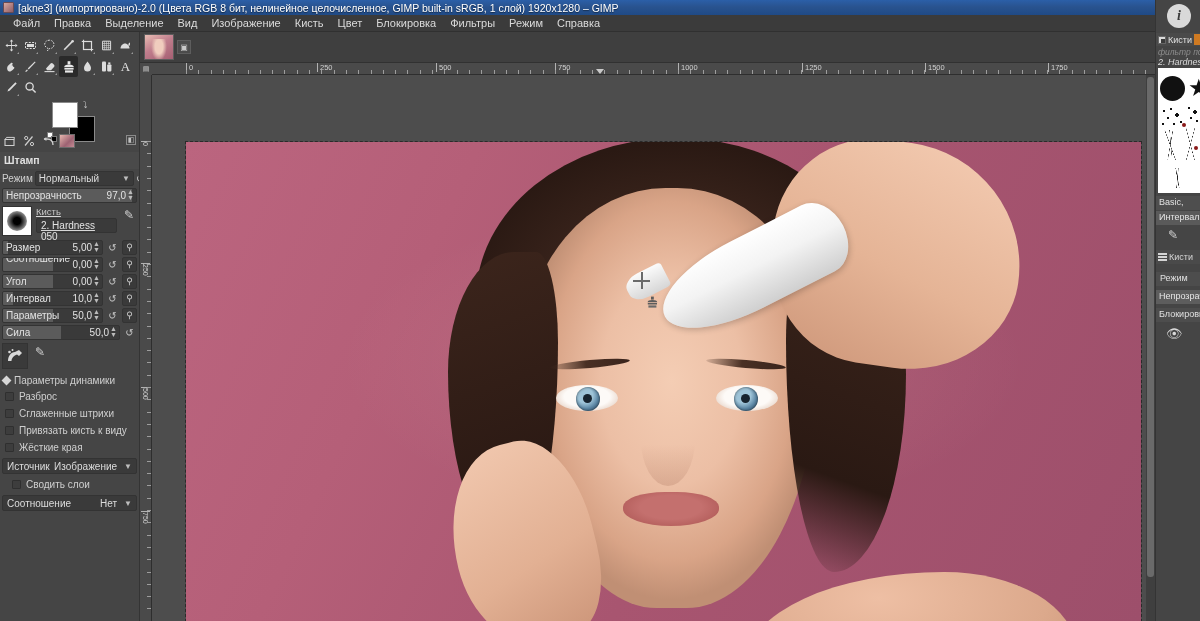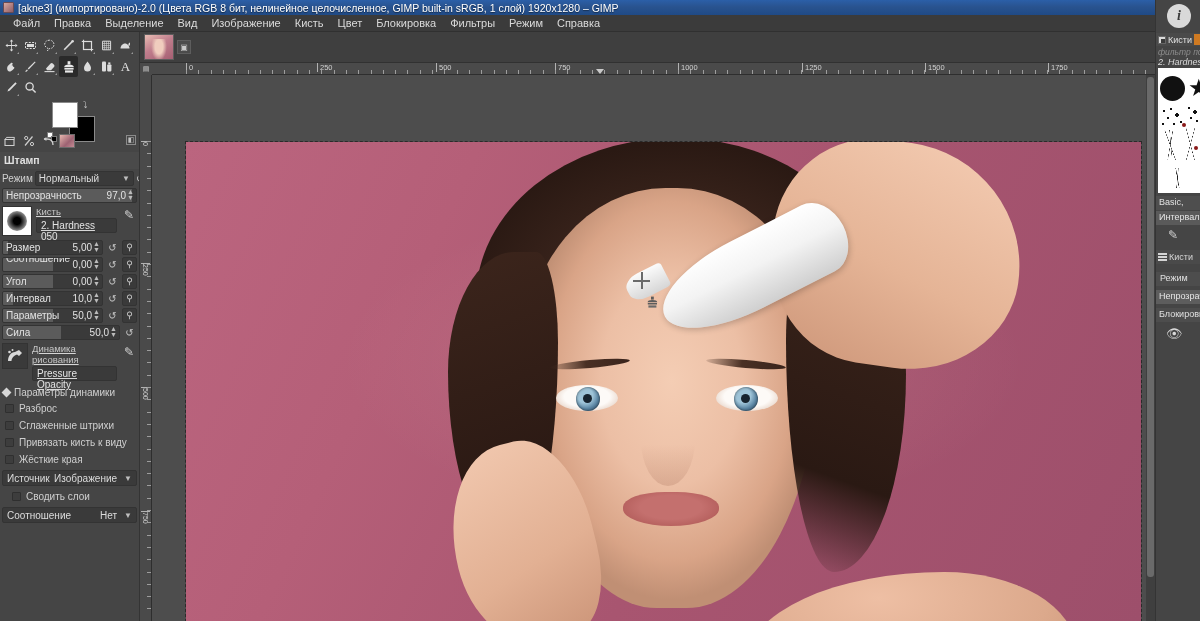--- a/index.html
+++ b/index.html
@@ -684,24 +684,20 @@
       <span class="iconbtn">↺</span>
     </div>
 
     <div class="dynrow">
       <div class="dynicon">
         <svg width="20" height="18" viewBox="0 0 20 18">
             <path d="M3 14 C3 9 6 5 10 5 l4-2 3 3 -3 3 -2-1.6 C9 8.2 6.5 11 6.5 14z" fill="#d9d9d9"></path>
             <circle cx="4.5" cy="5" r="1.3" fill="#d9d9d9"></circle>
             <circle cx="7.5" cy="3" r="1" fill="#d9d9d9"></circle>
           </svg>
-      </div>
-      <div class="brushcol">
-        <div class="cap">Динамика рисования</div>
-        <div class="brushname">Pressure Opacity</div>
       </div>
       <div class="editbtn">✎</div>
     </div>
 
     <div class="arrowrow">
       <span class="diamond"></span>
       <span class="lbl">Параметры динамики</span>
     </div>
 
     <div class="chkrow">

